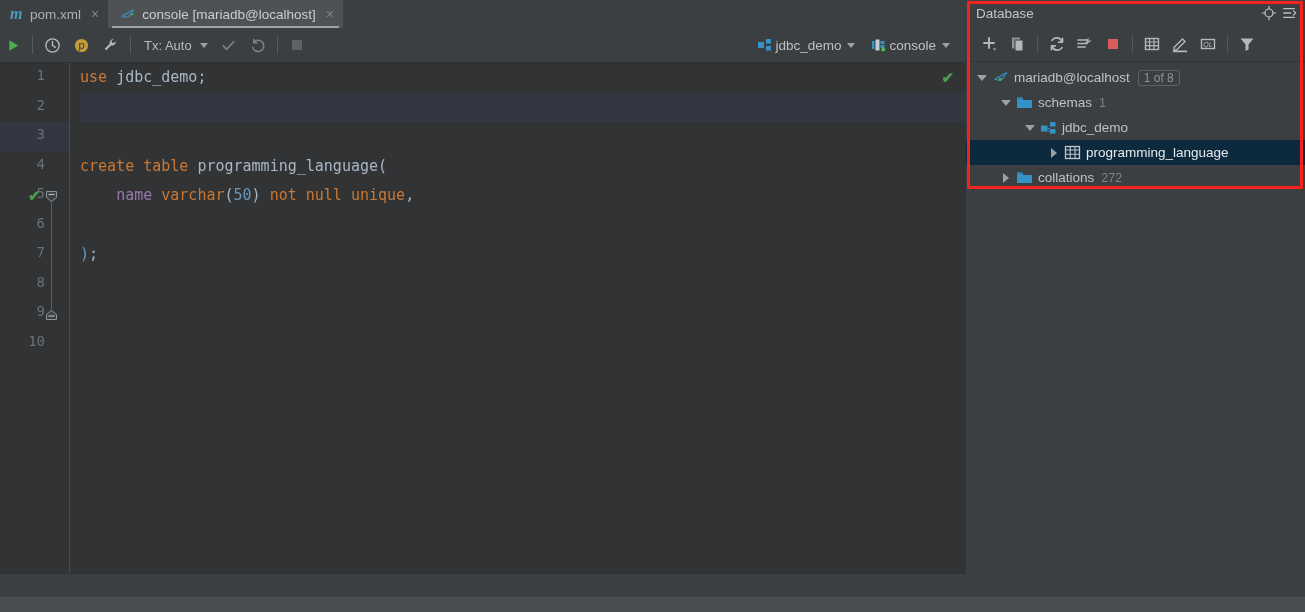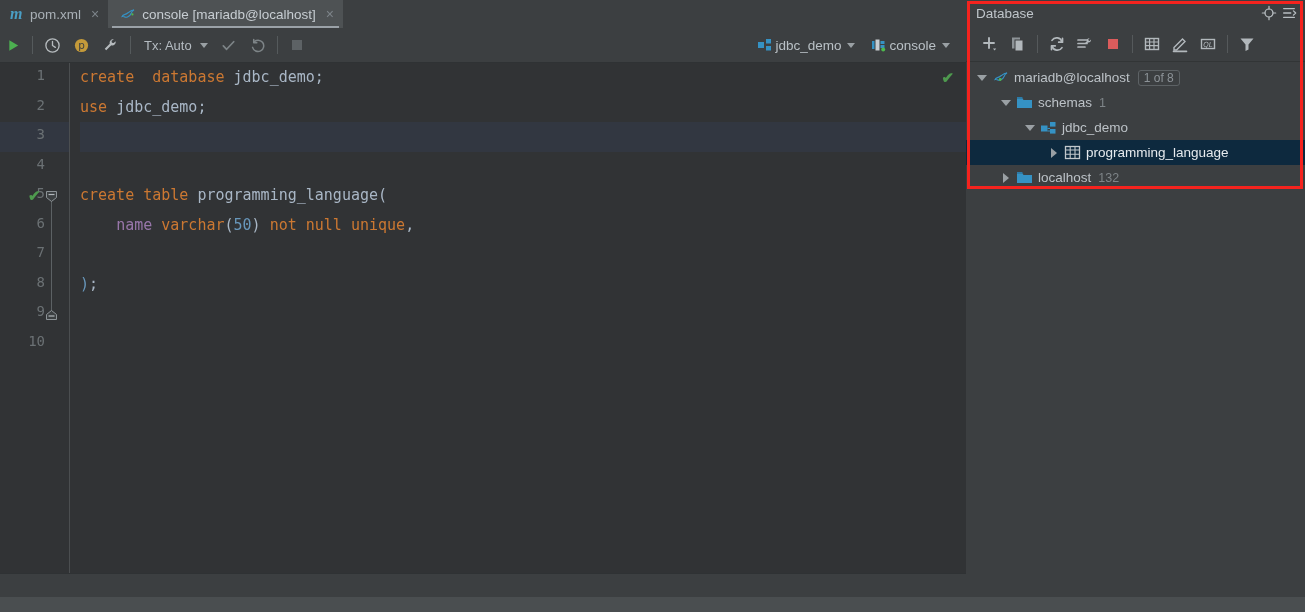--- a/index.html
+++ b/index.html
@@ -274,21 +274,20 @@
         </div>
         <div class="fold-mark" style="top: 244px;"><svg width="13" height="13" viewBox="0 0 13 13">
             <path d="M1.5 11.5h10v-5l-5-4-5 4z" fill="#3c4042" stroke="#8d9397" stroke-width="1"></path>
             <path d="M3.5 8h6" stroke="#b2b8bc" stroke-width="1.2"></path>
           </svg></div>
         <div class="ln-row">
           <span class="ln-num">10</span>
         </div>
       </div>
     <div class="code" id="codearea">
-        <div class="code-row"><span class="kw">create</span><span class="pun">  </span><span class="kw">database</span><span class="pun"> </span><span class="id">jdbc_demo</span><span class="pun">;</span></div>
         <div class="code-row"><span class="kw">use</span><span class="pun"> </span><span class="id">jdbc_demo</span><span class="pun">;</span></div>
         <div class="code-row hl"></div>
         <div class="code-row"></div>
         <div class="code-row"><span class="kw">create</span><span class="pun"> </span><span class="kw">table</span><span class="pun"> </span><span class="id">programming_language</span><span class="pun">(</span></div>
         <div class="code-row"><span class="pun">    </span><span class="fld">name</span><span class="pun"> </span><span class="kw">varchar</span><span class="pun">(</span><span class="num">50</span><span class="pun">)</span><span class="pun"> </span><span class="kw">not</span><span class="pun"> </span><span class="kw">null</span><span class="pun"> </span><span class="kw">unique</span><span class="pun">,</span></div>
         <div class="code-row"></div>
         <div class="code-row"><span class="num">)</span><span class="pun">;</span></div>
         <div class="code-row"></div>
       </div>
     <div class="insp-check">✔</div>
@@ -429,20 +428,20 @@
         <div class="tree-row" style="padding-left: 32px;">
           <span class="tw">
             <span class="arr-right"></span>
           </span>
           <span class="tree-ico">
             <svg width="17" height="15" viewBox="0 0 17 15">
               <path d="M1 3.2h5.2l1.4 1.7H16V13H1z" fill="#3592c4"></path>
               <path d="M1 2h5l1.3 1.6H1z" fill="#2b7ba8"></path>
             </svg>
           </span>
-          <span>localhost</span>
-          <span class="cnt">132</span>
+          <span>collations</span>
+          <span class="cnt">272</span>
         </div>
       </div>
   </div>
 
   <div class="annot"></div>
 </div>
 
 </body></html>

